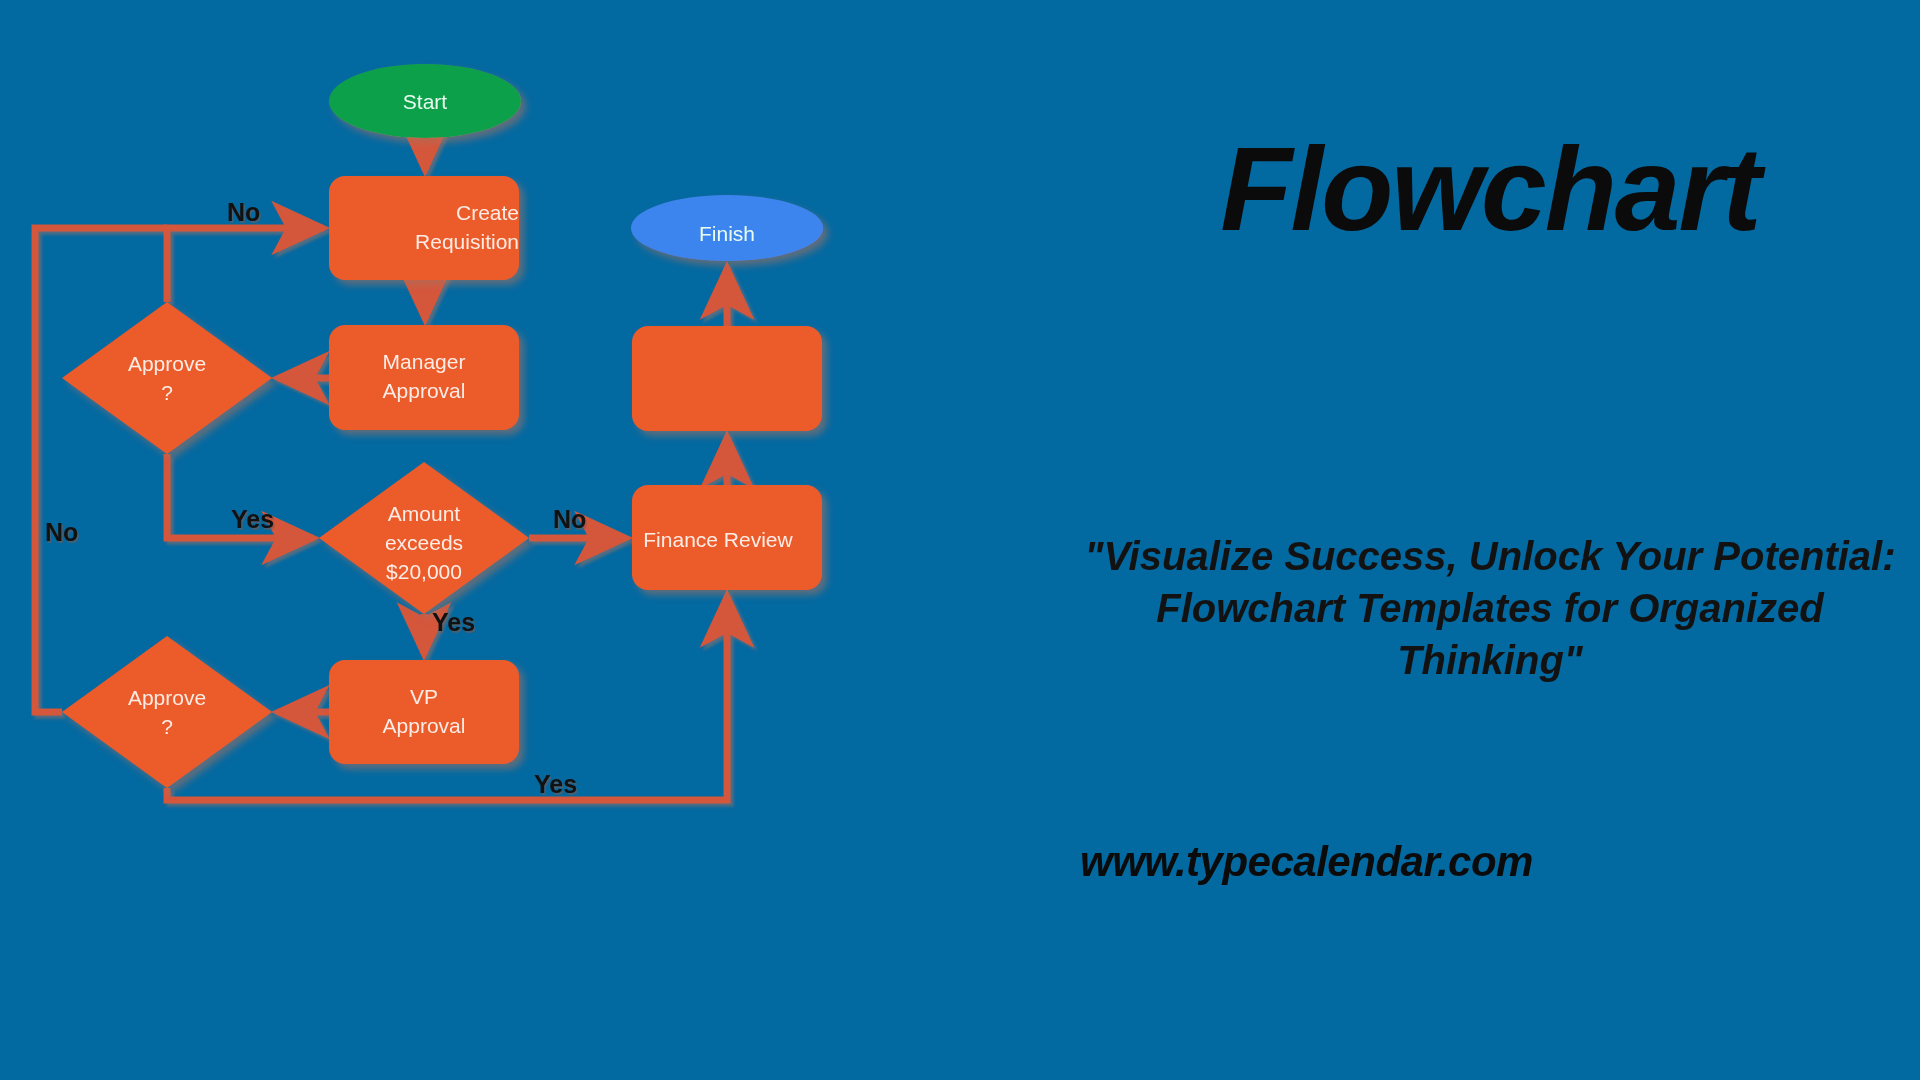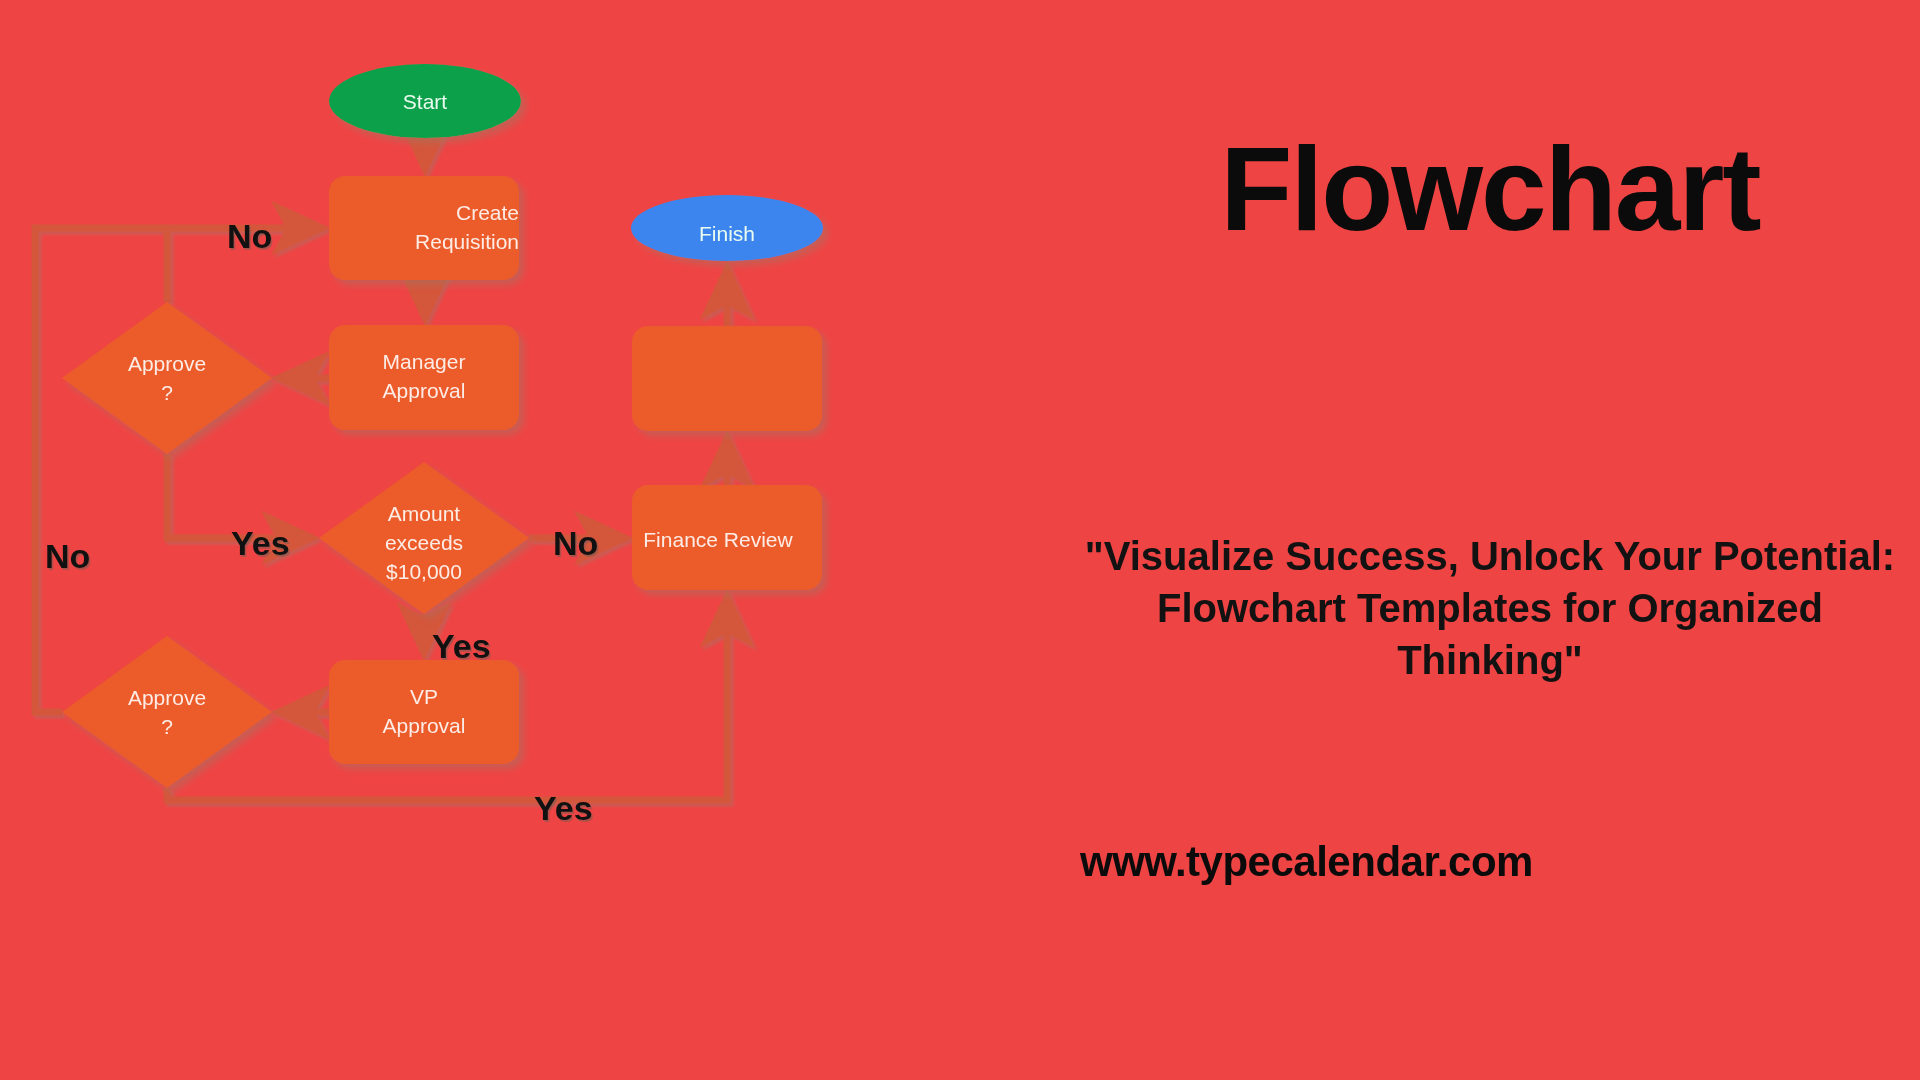--- a/index.html
+++ b/index.html
@@ -10,21 +10,21 @@
     width: 1920px;
     height: 1080px;
     overflow: hidden;
     font-family: "Liberation Sans", sans-serif;
     background: #f9d3c8;
   }
   #page {
     position: relative;
     width: 1920px;
     height: 1080px;
-    background: #ef4444;
+    background: #0369a1;
   }
 
   
   #flowchart {
     position: absolute;
     left: 0;
     top: 0;
     width: 1060px;
     height: 1080px;
   }
@@ -47,35 +47,35 @@
     white-space: pre-line;
   }
   .node-label.terminal {
     font-size: 21px;
     color: #eafcef;
   }
   .edge-label {
     position: absolute;
     color: #111111;
     font-family: "Liberation Sans", sans-serif;
-    font-size: 34px;
+    font-size: 25px;
     font-weight: bold;
     text-shadow: 1.5px 1.5px 0 rgba(120,90,80,0.55);
     pointer-events: none;
     white-space: nowrap;
-    margin-top: 19px;
   }
 
   
   #right-panel {
     position: absolute;
     left: 1060px;
     top: 0;
     width: 860px;
     height: 940px;
+    font-style: italic;
   }
   #title {
     position: absolute;
     left: 0;
     top: 130px;
     width: 860px;
     text-align: center;
     font-family: "Liberation Sans", sans-serif;
     font-weight: bold;
     font-size: 118px;
@@ -175,21 +175,21 @@
 Requisition</div>
 
     <div class="node-label" style="left:67px; top:350px; width:200px;">Approve
 ?</div>
 
     <div class="node-label" style="left:329px; top:348px; width:190px;">Manager
 Approval</div>
 
     <div class="node-label" style="left:329px; top:500px; width:190px;">Amount
 exceeds
-$10,000</div>
+$20,000</div>
 
     <div class="node-label" style="left:329px; top:683px; width:190px;">VP
 Approval</div>
 
     <div class="node-label" style="left:67px; top:684px; width:200px;">Approve
 ?</div>
 
     <div class="node-label" style="left:632px; top:526px; width:172px;">Finance Review</div>
 
 

